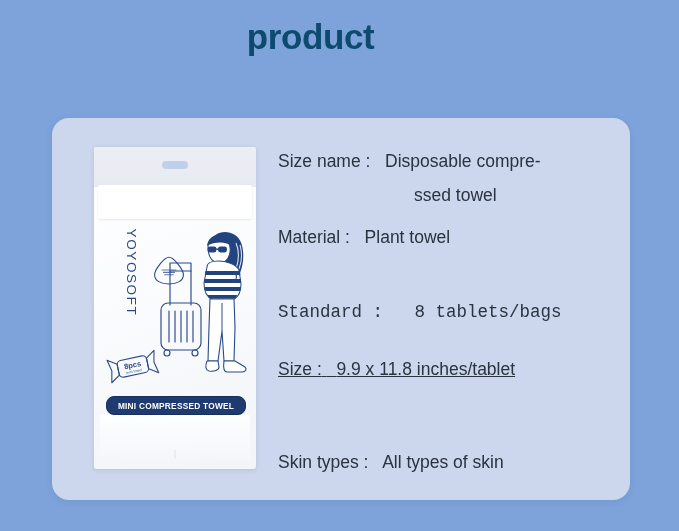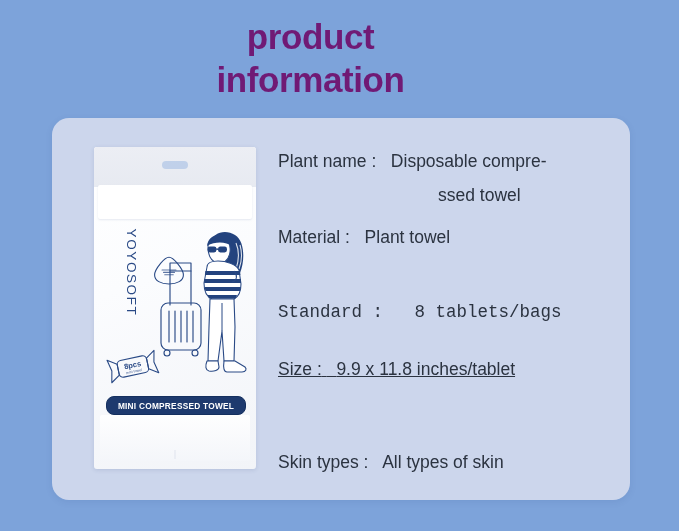--- a/index.html
+++ b/index.html
@@ -21,21 +21,21 @@
     background: #7da3da;
   }
 
   
   #title-block {
     position: absolute;
     left: 0;
     top: 16px;
     width: 621px;
     text-align: center;
-    color: #701a75;
+    color: #0c4a6e;
     font-weight: bold;
     font-size: 35px;
     line-height: 1.22;
     letter-spacing: -0.4px;
   }
   .title-line {
     display: block;
     white-space: nowrap;
   }
 
@@ -187,37 +187,35 @@
     line-height: 1.0;
   }
   .spec-row {
     position: absolute;
     left: 0;
     white-space: nowrap;
   }
   .spec-cont {
     position: absolute;
     white-space: nowrap;
-    margin-left: 24px;
   }
   #row-brand  { top: 0px; }
   #row-brand-cont { top: 34px; left: 136px; }
   #row-material { top: 76px; }
   #row-standard { top: 151px; font-family: Liberation Mono, monospace; }
   #row-size { top: 208px; text-decoration: underline; }
   #row-skin { top: 301px; }
 </style>
 </head>
 <body>
 
 <div id="page">
 
   <div id="title-block">
     <span class="title-line">product</span>
-    <span class="title-line">information</span>
   </div>
 
   <div id="info-card">
 
     <div id="package">
       <div class="pkg-header-band"></div>
       <div class="pkg-hang-hole"></div>
       <div class="pkg-seal"></div>
 
       <div id="pkg-brand">YOYOSOFT</div>
@@ -303,21 +301,21 @@
       <div class="pkg-bottom-line"></div>
 
       <div id="pkg-banner">
         <span id="pkg-banner-label">MINI COMPRESSED TOWEL</span>
       </div>
     </div>
 
     <div id="specs">
 
       <div class="spec-row" id="row-brand">
-        <span>Plant name :</span>
+        <span>Size name :</span>
         <span>&nbsp; </span>
         <span>Disposable compre-</span>
       </div>
       <div class="spec-cont" id="row-brand-cont">ssed towel</div>
 
       <div class="spec-row" id="row-material">
         <span>Material :</span>
         <span>&nbsp;</span>
         <span>Plant towel</span>
       </div>

